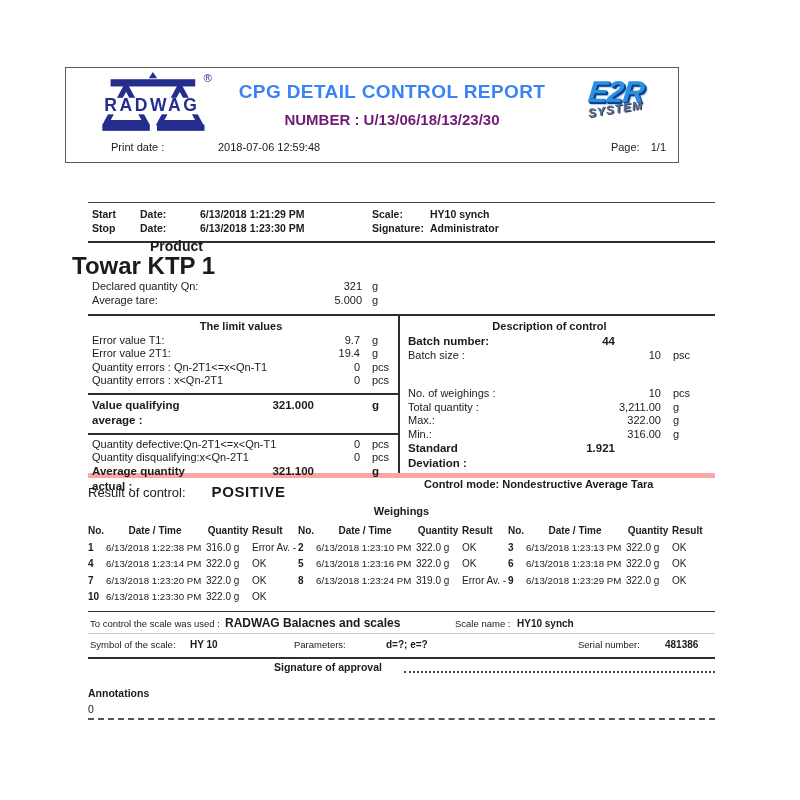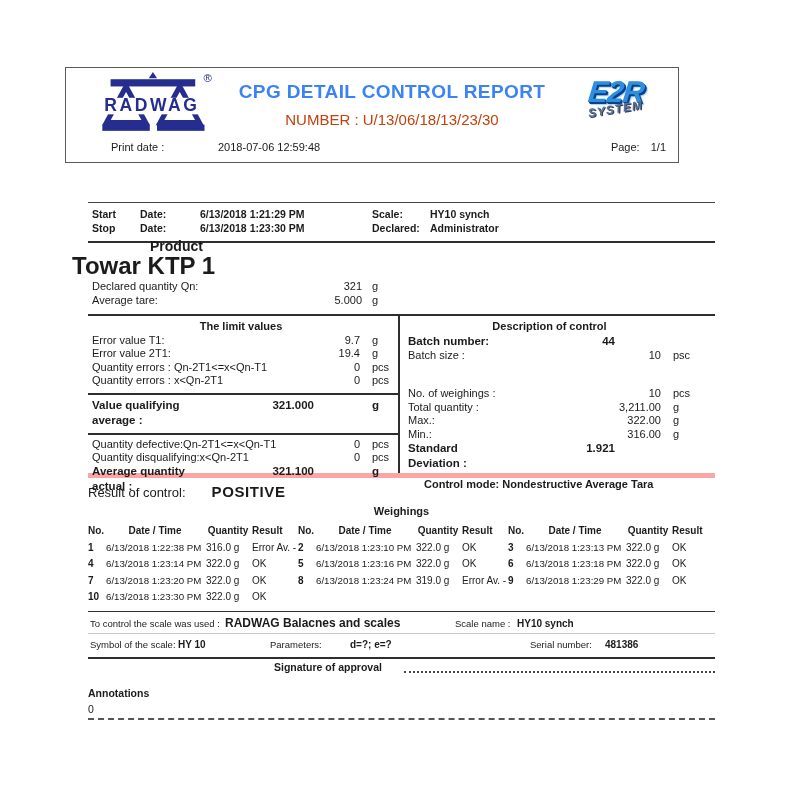--- a/index.html
+++ b/index.html
@@ -6,21 +6,21 @@
   html,body { background:#ffffff; }
   body { width:800px; height:800px; font-family:"Liberation Sans", sans-serif; color:#1b1b1b; }
   .page { position:relative; width:800px; height:800px; background:#fff; overflow:hidden; }
 
   
   .header-box { position:absolute; left:65px; top:67px; width:614px; height:96px;
                 border:1px solid #5a5a5a; background:#fff; }
   .logo { position:absolute; left:30px; top:4px; }
   .titles { position:absolute; left:158px; top:13px; width:336px; text-align:center; }
   .title-main { font-size:19px; font-weight:bold; letter-spacing:0.4px; color:#3b82f6; }
-  .title-number { font-size:15px; font-weight:normal; margin-top:8px; color:#c2410c; }
+  .title-number { font-size:15px; font-weight:bold; margin-top:8px; color:#701a75; }
   .e2r { position:absolute; right:16px; top:10px; width:92px; text-align:center; }
   .e2r-main { font-size:30px; font-weight:bold; font-style:italic; line-height:28px;
               color:#2e8fe0; letter-spacing:-1px; transform:skewX(-6deg);
               text-shadow:1px 1px 0 #0c3f86, 2px 2px 0 #0c3f86, 3px 3px 1px #9fd4f5; }
   .e2r-sub  { font-size:12px; font-weight:bold; font-style:italic; color:#5d6f94;
               letter-spacing:1px; transform:rotate(-9deg) translate(0,-4px);
               text-shadow:1px 1px 0 #30405f; }
   .print-row { position:absolute; left:0; right:0; bottom:9px; font-size:11px; }
   .print-label { position:absolute; left:45px; bottom:0; }
   .print-value { position:absolute; left:152px; bottom:0; }
@@ -76,21 +76,21 @@
   .w-head span { font-weight:bold; font-size:10px; }
   .w-head .dt  { text-align:center; font-size:10px; }
   .w-head .qty { text-align:center; }
 
   
   .scale-box { position:absolute; left:88px; top:611px; width:627px;
                border-top:1px solid #333; border-bottom:2px solid #2e2e2e; }
   .scale-row1 { display:grid; grid-template-columns:135px 230px 62px 1fr; align-items:baseline;
                 padding:4px 0 3px 2px; border-bottom:1px solid #c9c9c9; }
   .scale-row2 { display:grid; grid-template-columns:88px 92px 80px 180px 75px 1fr;
-                align-items:baseline; padding:5px 0 7px 2px; }
+                align-items:baseline; padding:5px 0 7px 2px;gap:12px; }
   .sm  { font-size:9.5px; }
   .smb { font-size:10px; font-weight:bold; }
   .used-value { font-size:12px; font-weight:bold; }
 
   
   .signature { position:absolute; left:88px; top:661px; width:627px; display:flex; align-items:flex-end;justify-content:flex-end; }
   .sig-spacer { width:186px; }
   .sig-label { font-size:10.5px; font-weight:bold; }
   .sig-dots { flex:1; margin-left:22px; border-bottom:2px dotted #444; height:12px; }
   .annotations-label { position:absolute; left:88px; top:687px; font-size:10.5px; font-weight:bold; }
@@ -143,21 +143,21 @@
       <span>Start</span>
       <span>Date:</span>
       <span>6/13/2018 1:21:29 PM</span>
       <span>Scale:</span>
       <span>HY10 synch</span>
     </div>
     <div class="session-row">
       <span>Stop</span>
       <span>Date:</span>
       <span>6/13/2018 1:23:30 PM</span>
-      <span>Declared:</span>
+      <span>Signature:</span>
       <span>Administrator</span>
     </div>
   </div>
 
   <div class="product-label">Product</div>
   <div class="product-name">Towar KTP 1</div>
   <div class="product-qty">
     <div class="pq-row">
       <span>Declared quantity Qn:</span>
       <span class="v">321</span>

